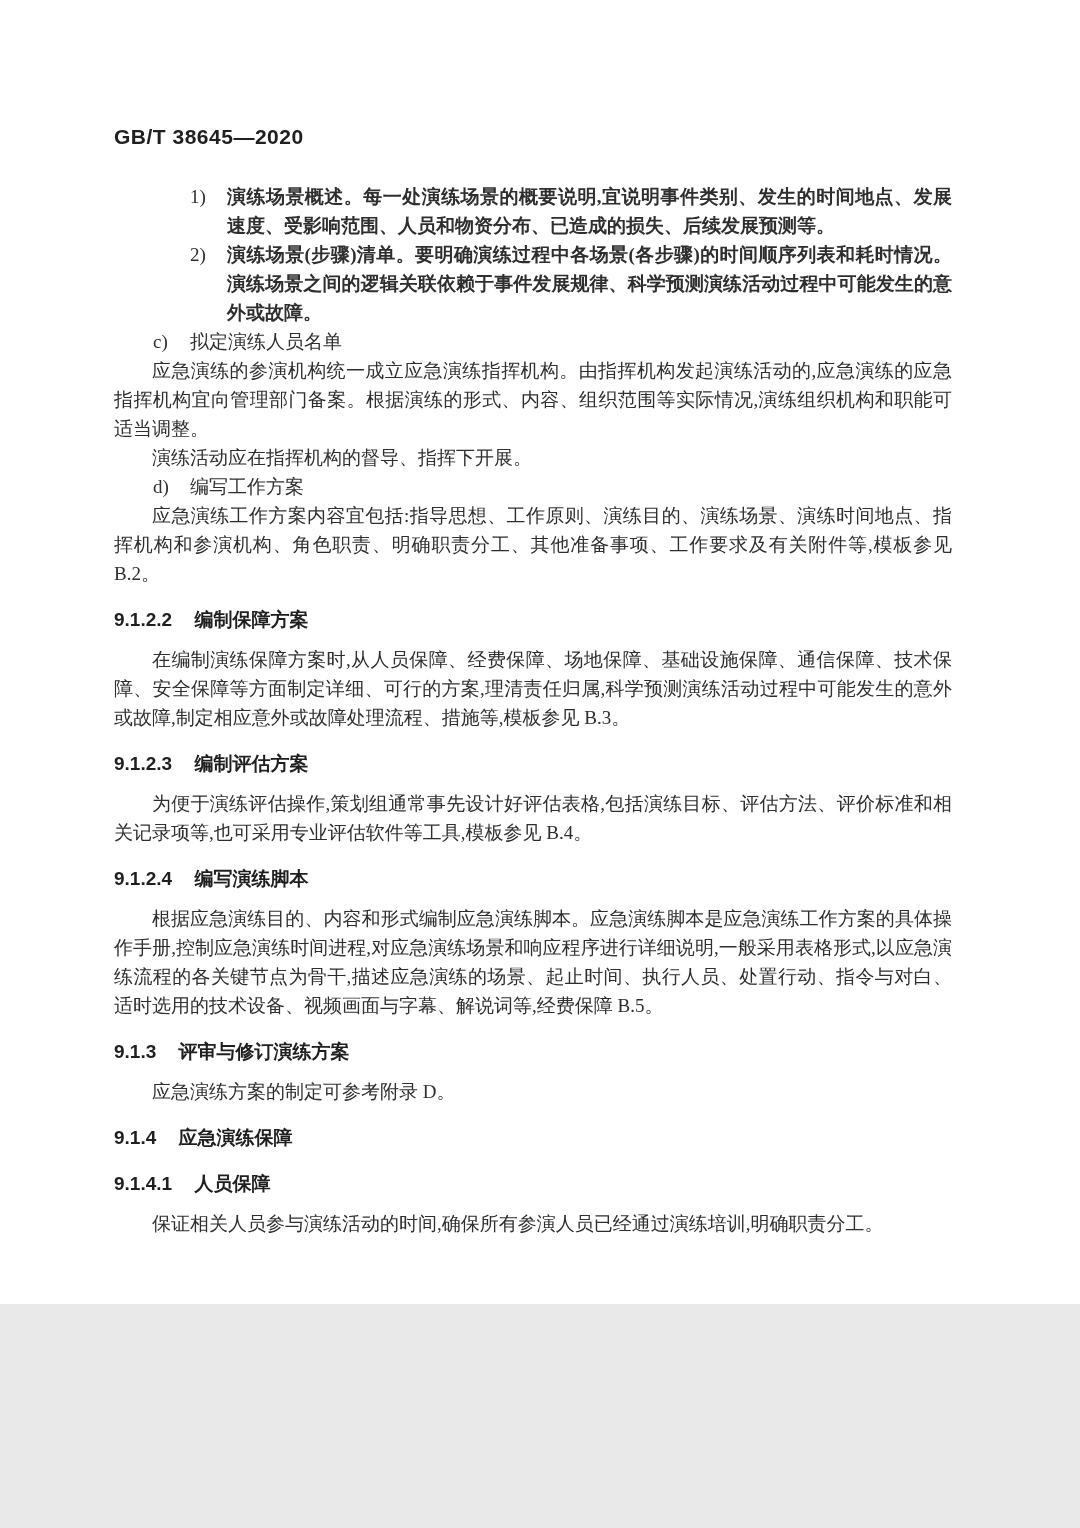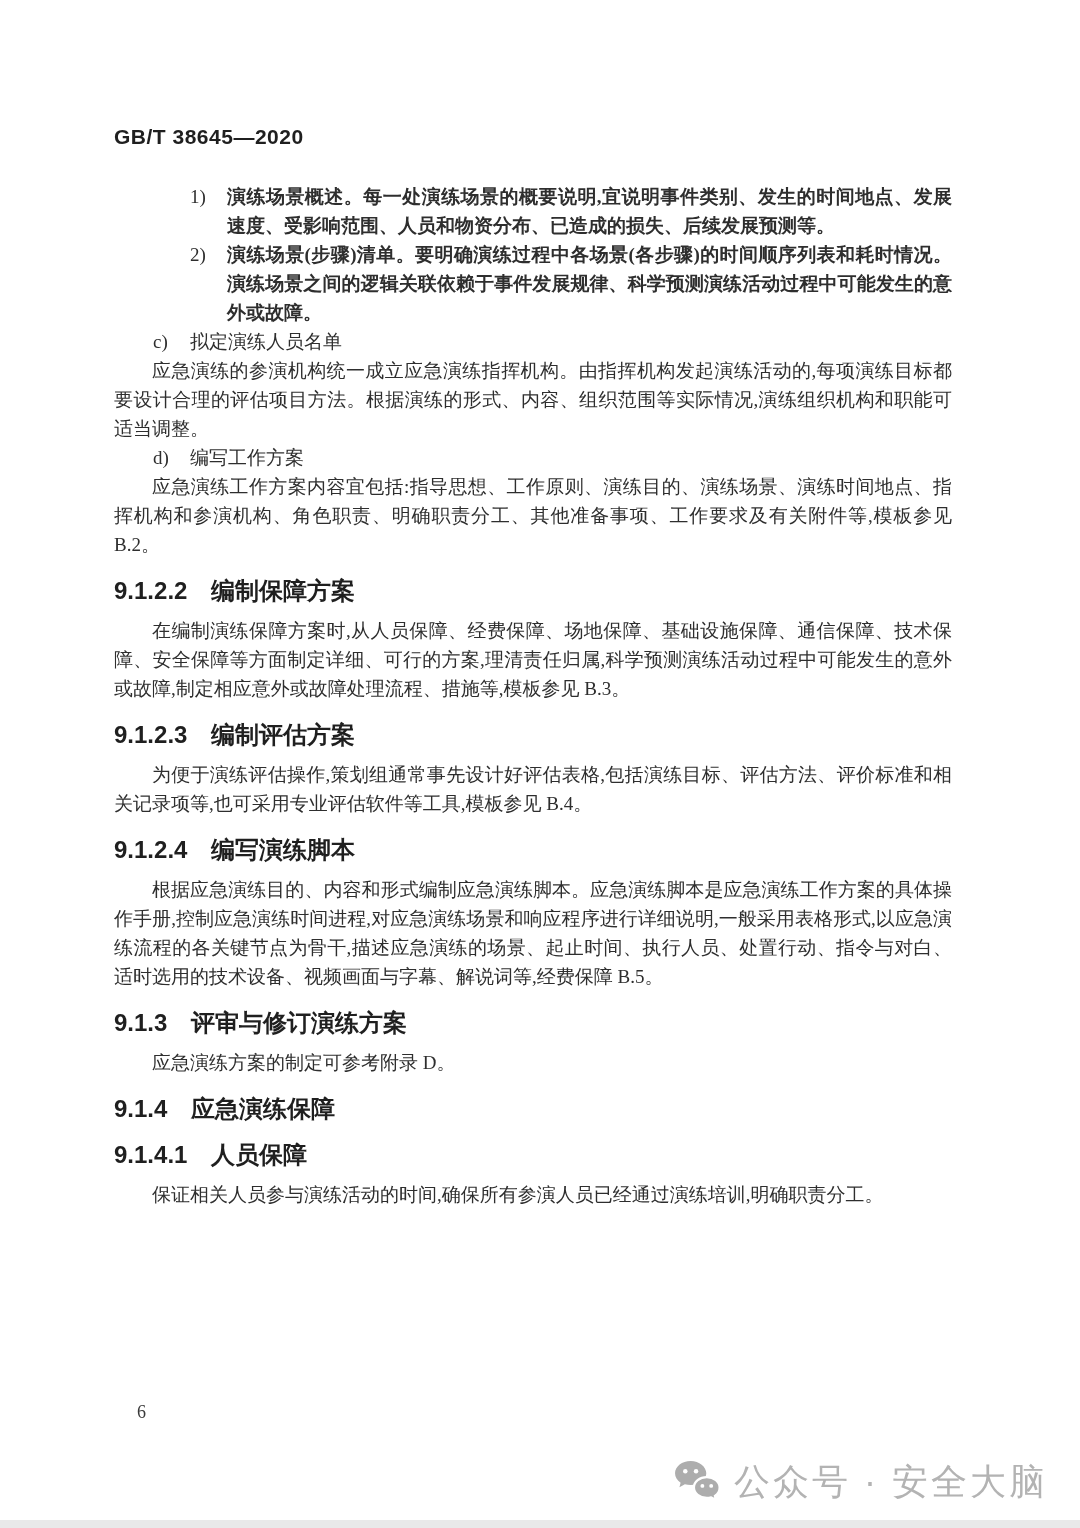--- a/index.html
+++ b/index.html
@@ -1,19 +1,19 @@
 <!DOCTYPE html>
 <html lang="zh"><head>
 <meta charset="utf-8">
 <style>
   html, body { margin: 0; padding: 0; background: #e9e9e9; }
   .page {
     position: relative;
     width: 1080px;
-    height: 1520px;
+    height: 1304px;
     margin: 0 auto;
     background: #ffffff;
     box-sizing: border-box;
     padding: 122px 128px 0 114px;
     font-family: "Liberation Serif", "DejaVu Serif", serif;
     font-size: 19px;
     line-height: 29px;
     color: #2e2e2e;
     overflow: hidden;
   }
@@ -46,21 +46,21 @@
     flex: 0 0 37px;
   }
   .para {
     text-indent: 38px;
     text-align: justify;
     text-align-last: left;
   }
   .heading {
     font-family: "Liberation Sans", "DejaVu Sans", sans-serif;
     font-weight: 700;
-    font-size: 24px;
+    font-size: 19px;
     color: #1f1f1f;
     margin: 17px 0 11px 0;
   }
   .heading .h-num { display: inline-block; }
   .heading .h-title { display: inline-block; margin-left: 17px; }
   .page-number {
     position: absolute;
     left: 137px;
     top: 1398px;
     font-size: 18px;
@@ -99,22 +99,23 @@
   <div class="num-item">
     <span class="marker">2)</span>
     <span class="item-text">演练场景(步骤)清单。要明确演练过程中各场景(各步骤)的时间顺序列表和耗时情况。演练场景之间的逻辑关联依赖于事件发展规律、科学预测演练活动过程中可能发生的意外或故障。</span>
   </div>
 
   <div class="letter-item">
     <span class="marker">c)</span>
     <span class="item-text">拟定演练人员名单</span>
   </div>
 
-  <div class="para">应急演练的参演机构统一成立应急演练指挥机构。由指挥机构发起演练活动的,每项演练目标都要设计合理的评估项目方法。根据演练的形式、内容、组织范围等实际情况,演练组织机构和职能可适当调整。</div>
+  <div class="para">应急演练的参演机构统一成立应急演练指挥机构。由指挥机构发起演练活动的,应急演练的应急指挥机构宜向管理部门备案。根据演练的形式、内容、组织范围等实际情况,演练组织机构和职能可适当调整。</div>
 
+  <div class="para">演练活动应在指挥机构的督导、指挥下开展。</div>
 
   <div class="letter-item">
     <span class="marker">d)</span>
     <span class="item-text">编写工作方案</span>
   </div>
 
   <div class="para">应急演练工作方案内容宜包括:指导思想、工作原则、演练目的、演练场景、演练时间地点、指挥机构和参演机构、角色职责、明确职责分工、其他准备事项、工作要求及有关附件等,模板参见 B.2。</div>
 
   <div class="heading">
     <span class="h-num">9.1.2.2</span>

